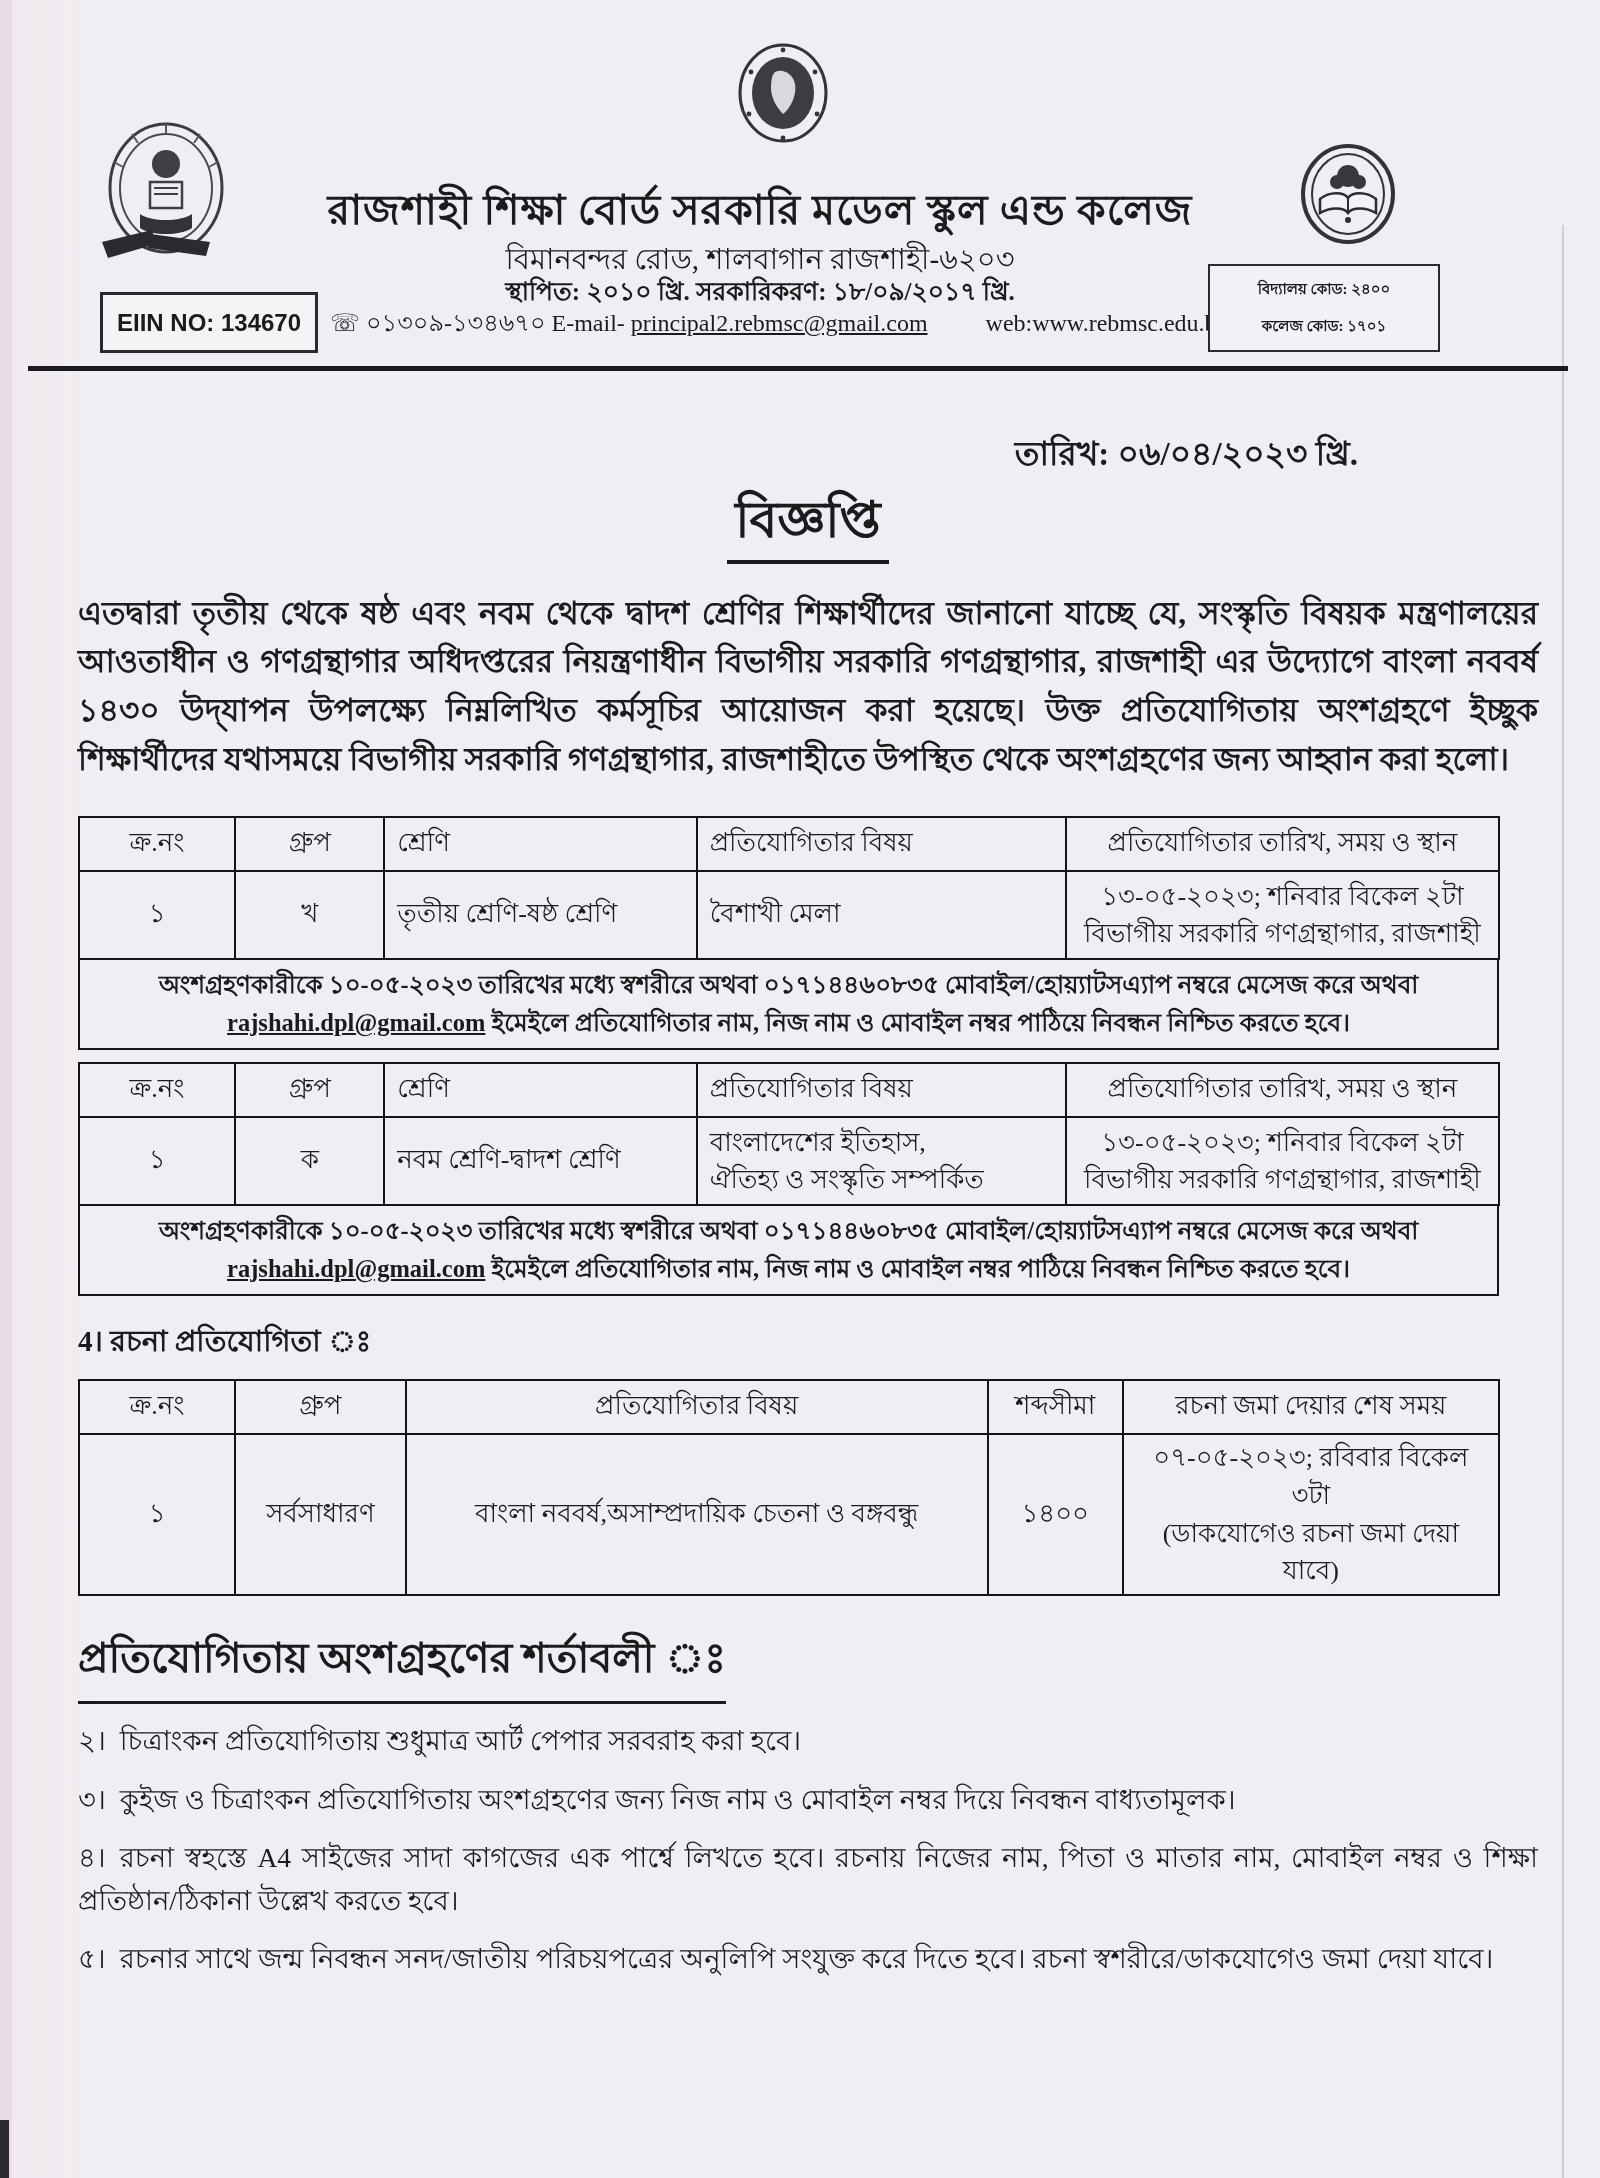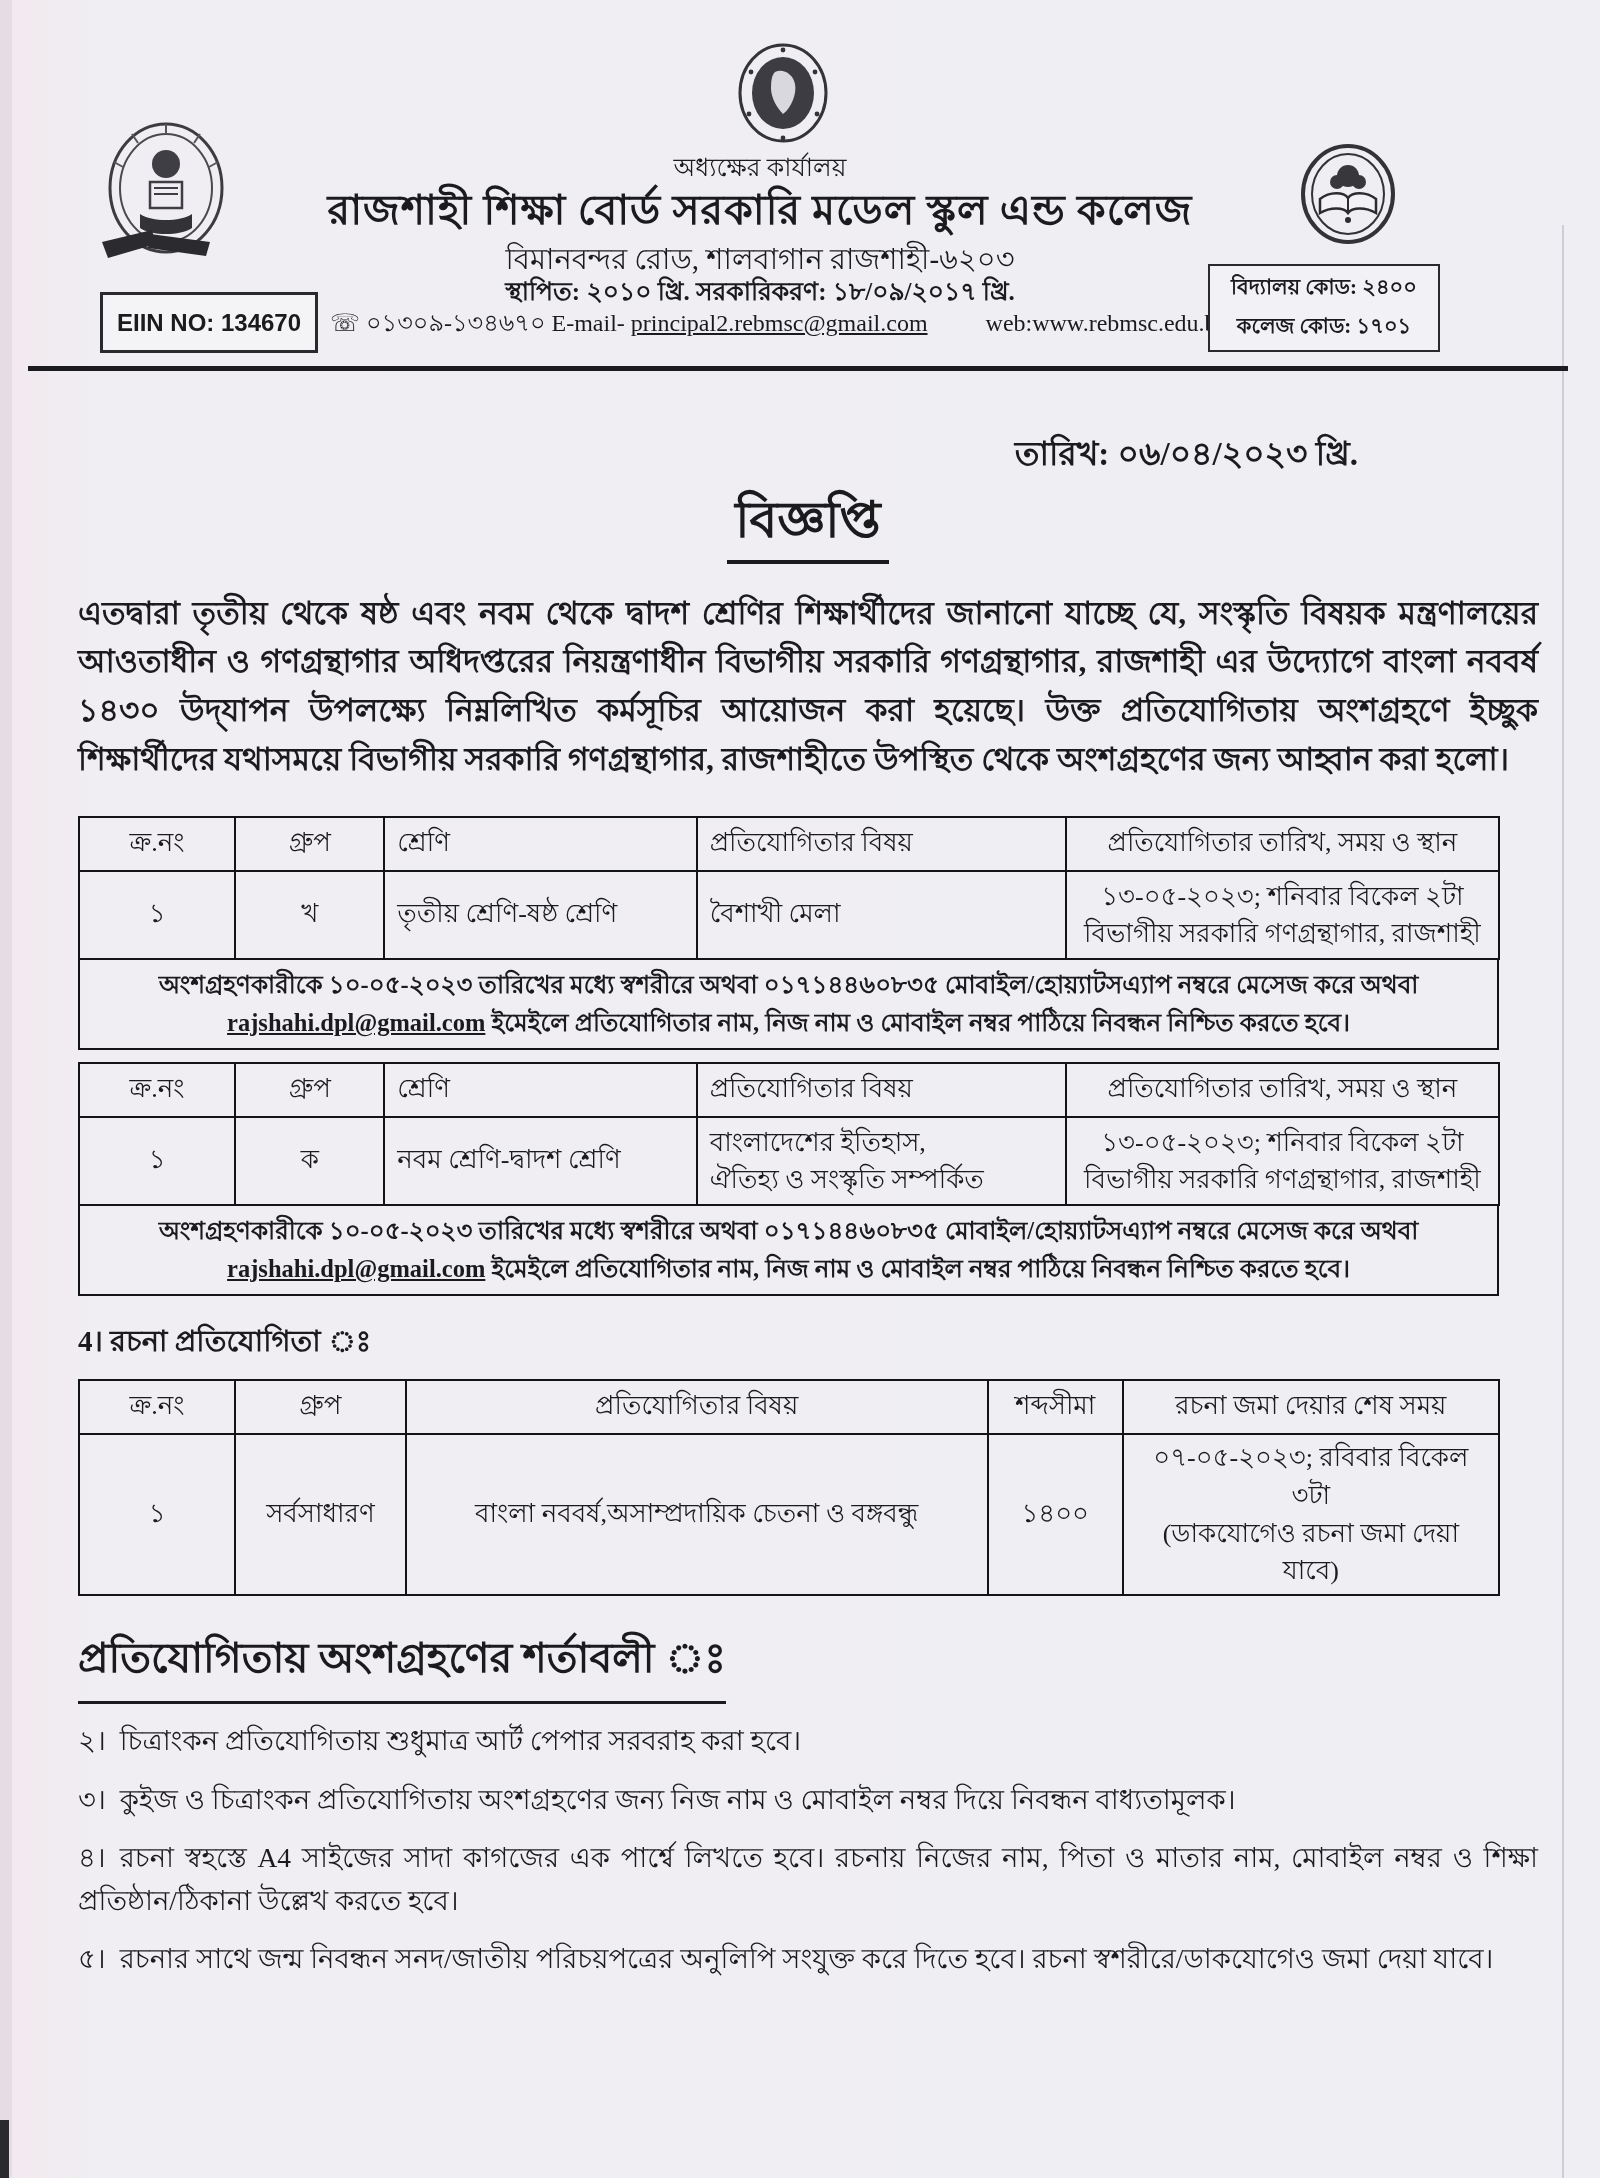--- a/index.html
+++ b/index.html
@@ -29,21 +29,21 @@
   .contact .web-gap{display:inline-block;width:46px;}
   .eiin-box{
     left:100px;top:292px;width:212px;height:55px;
     border:3px solid #2a292d;display:flex;align-items:center;justify-content:center;
     font-family:"Liberation Sans","DejaVu Sans",sans-serif;font-weight:bold;font-size:24px;
     background:#f4f3f6;
   }
   .codes-box{
     left:1208px;top:264px;width:228px;height:84px;
     border:2px solid #2a292d;display:flex;flex-direction:column;align-items:center;justify-content:space-evenly;
-    font-size:21px;font-weight:bold;background:#f2f1f5;
+    font-size:15px;font-weight:bold;background:#f2f1f5;
   }
   .crest-left{left:92px;top:118px;width:150px;height:155px;}
   .govt-seal{left:737px;top:42px;width:92px;height:102px;}
   .board-logo{left:1300px;top:143px;width:96px;height:102px;}
   .header-rule{left:28px;top:366px;width:1540px;height:5px;background:#1c1b1f;}
 
   
   .doc-body{padding:0 62px 0 78px;}
   .date-line{margin-top:8px;padding-right:180px;text-align:right;font-size:33px;font-weight:bold;}
   .notice-title{margin-top:8px;text-align:center;}
@@ -132,21 +132,20 @@
         <ellipse cx="48" cy="51" rx="36" ry="40" fill="none" stroke="#333237" stroke-width="2"></ellipse>
         <circle cx="48" cy="33" r="11" fill="#38373c"></circle>
         <circle cx="37" cy="39" r="7" fill="#38373c"></circle>
         <circle cx="59" cy="39" r="7" fill="#38373c"></circle>
         <path d="M20,56 C30,48 44,49 48,55 C52,49 66,48 76,56 L76,70 C66,64 52,64 48,70 C44,64 30,64 20,70 Z" fill="#f2f1f5" stroke="#2c2b30" stroke-width="2.5"></path>
         <line x1="48" y1="55" x2="48" y2="70" stroke="#2c2b30" stroke-width="2"></line>
         <circle cx="48" cy="77" r="3" fill="#2c2b30"></circle>
       </svg>
     </div>
 
-    <div class="abs center-line office">অধ্যক্ষের কার্যালয়</div>
     <div class="abs center-line school-name">রাজশাহী শিক্ষা বোর্ড সরকারি মডেল স্কুল এন্ড কলেজ</div>
     <div class="abs center-line address">বিমানবন্দর রোড, শালবাগান রাজশাহী-৬২০৩</div>
     <div class="abs center-line established">স্থাপিত: ২০১০ খ্রি.  সরকারিকরণ: ১৮/০৯/২০১৭ খ্রি.</div>
 
     <div class="abs contact">
       <span>☏</span>
       <span>০১৩০৯-১৩৪৬৭০</span>
       <span>E-mail- </span><span class="mail">principal2.rebmsc@gmail.com</span>
       <span class="web-gap"></span>
       <span>web:www.rebmsc.edu.bd</span>

